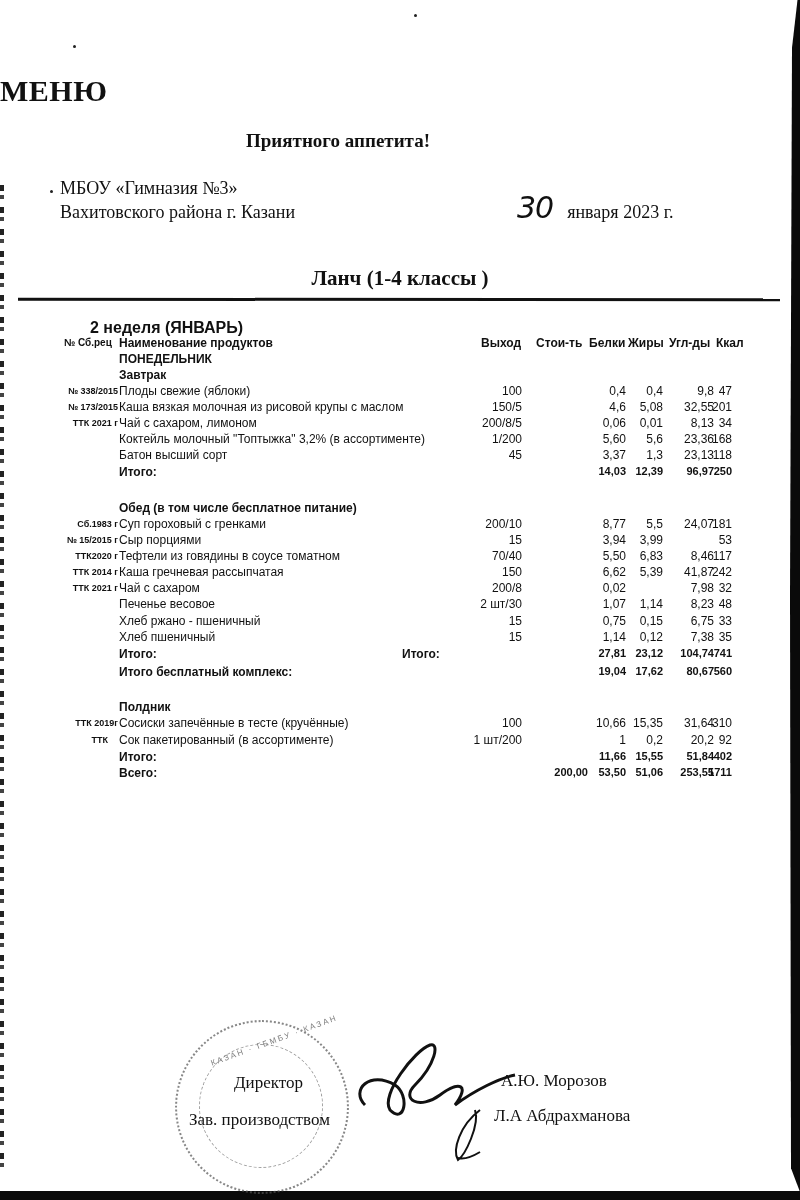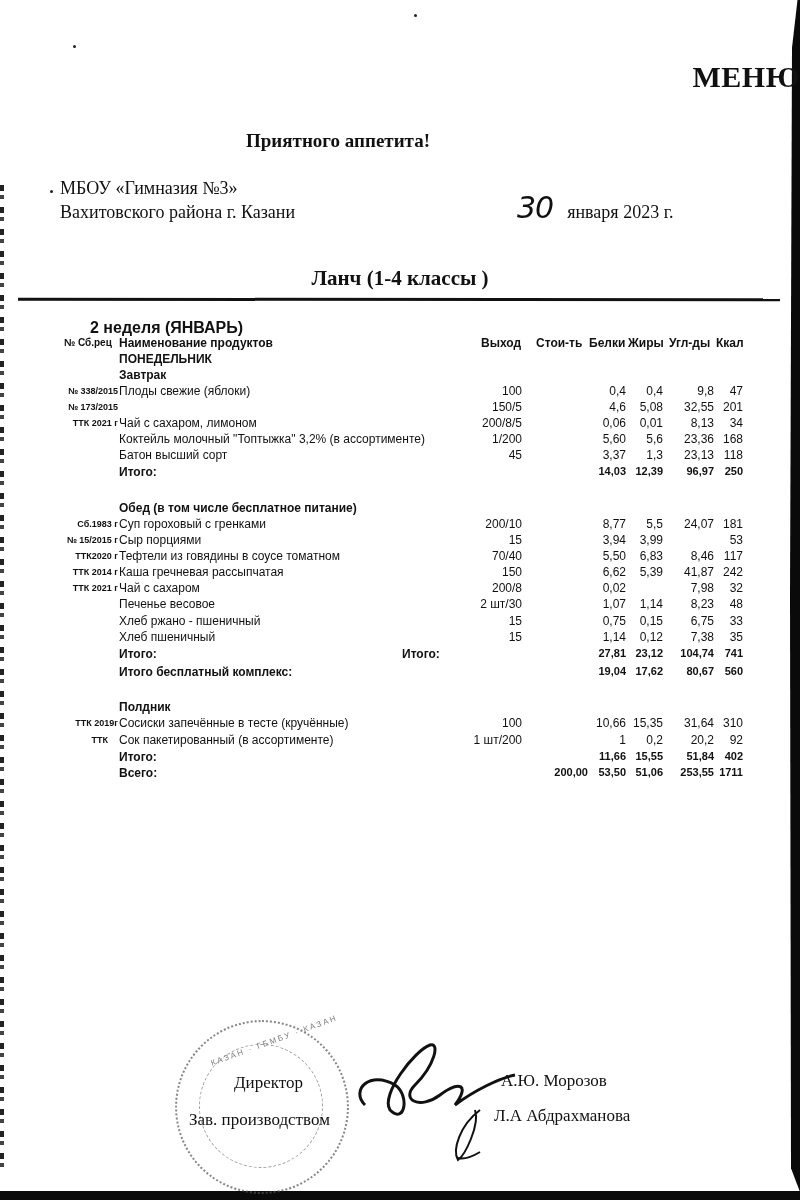--- a/index.html
+++ b/index.html
@@ -15,21 +15,21 @@
   .scan-right {
     position: absolute; right: 0; top: 0; width: 10px; height: 1192px;
     background: #0a0a0a;
     clip-path: polygon(100% 0, 75% 0, 20% 4%, 0% 50%, 10% 98%, 100% 100%);
   }
   .scan-bottom {
     position: absolute; left: 0; bottom: 0; width: 800px; height: 9px; background: #0a0a0a;
   }
   .serif { font-family: "Liberation Serif", serif; }
   .title {
-    position: absolute; left: 0; width: 800px; top: 60px; text-align: right;
+    position: absolute; left: 0; width: 800px; top: 74px; text-align: left;
     font-size: 30px; font-weight: bold; letter-spacing: 0.5px;
   }
   .subtitle {
     position: absolute; left: 0; width: 676px; top: 130px; text-align: center;
     font-size: 19px; font-weight: bold;
   }
   .school1 { position: absolute; left: 60px; top: 178px; font-size: 18px; }
   .school2 { position: absolute; left: 60px; top: 202px; font-size: 18px; }
   .date { position: absolute; left: 517px; top: 190px; font-size: 18px; }
   .date .day { font-style: italic; font-size: 30px; font-family: "DejaVu Sans", sans-serif; font-weight: normal; margin-right: 14px; letter-spacing: -1px; }
@@ -47,21 +47,21 @@
   .row > span { position: absolute; white-space: nowrap; }
   .code { right: 682px; font-size: 9px; font-weight: bold; top: 2px; text-align: right; }
   .name { left: 119px; }
   .b { font-weight: bold; }
   .num { text-align: right; }
   .c-out { right: 278px; }
   .c-cost { right: 212px; }
   .c-prot { right: 174px; }
   .c-fat { right: 137px; }
   .c-carb { right: 86px; }
-  .c-kcal { right: 57px; }
+  .c-kcal { right: 68px; }
   .tot { font-weight: bold; font-size: 11px; }
   .sign { position: absolute; font-size: 17px; }
   .stamp {
     position: absolute; left: 175px; top: 1020px; width: 170px; height: 170px;
     border-radius: 50%; border: 2px dotted #555; opacity: 0.7;
   }
   .stamp-inner {
     position: absolute; left: 22px; top: 22px; width: 122px; height: 122px;
     border-radius: 50%; border: 1px dashed #777;
   }
@@ -111,20 +111,21 @@
   <span class="code">№ 338/2015</span>
   <span class="name">Плоды свежие (яблоки)</span>
   <span class="num c-out">100</span>
   <span class="num c-prot">0,4</span>
   <span class="num c-fat">0,4</span>
   <span class="num c-carb">9,8</span>
   <span class="num c-kcal">47</span>
 </div>
 <div class="row" style="top:400px">
   <span class="code">№ 173/2015</span>
+  <span class="name">Каша вязкая молочная из рисовой крупы с маслом</span>
   <span class="num c-out">150/5</span>
   <span class="num c-prot">4,6</span>
   <span class="num c-fat">5,08</span>
   <span class="num c-carb">32,55</span>
   <span class="num c-kcal">201</span>
 </div>
 <div class="row" style="top:416px">
   <span class="code">ТТК 2021 г</span>
   <span class="name">Чай с сахаром, лимоном</span>
   <span class="num c-out">200/8/5</span>

